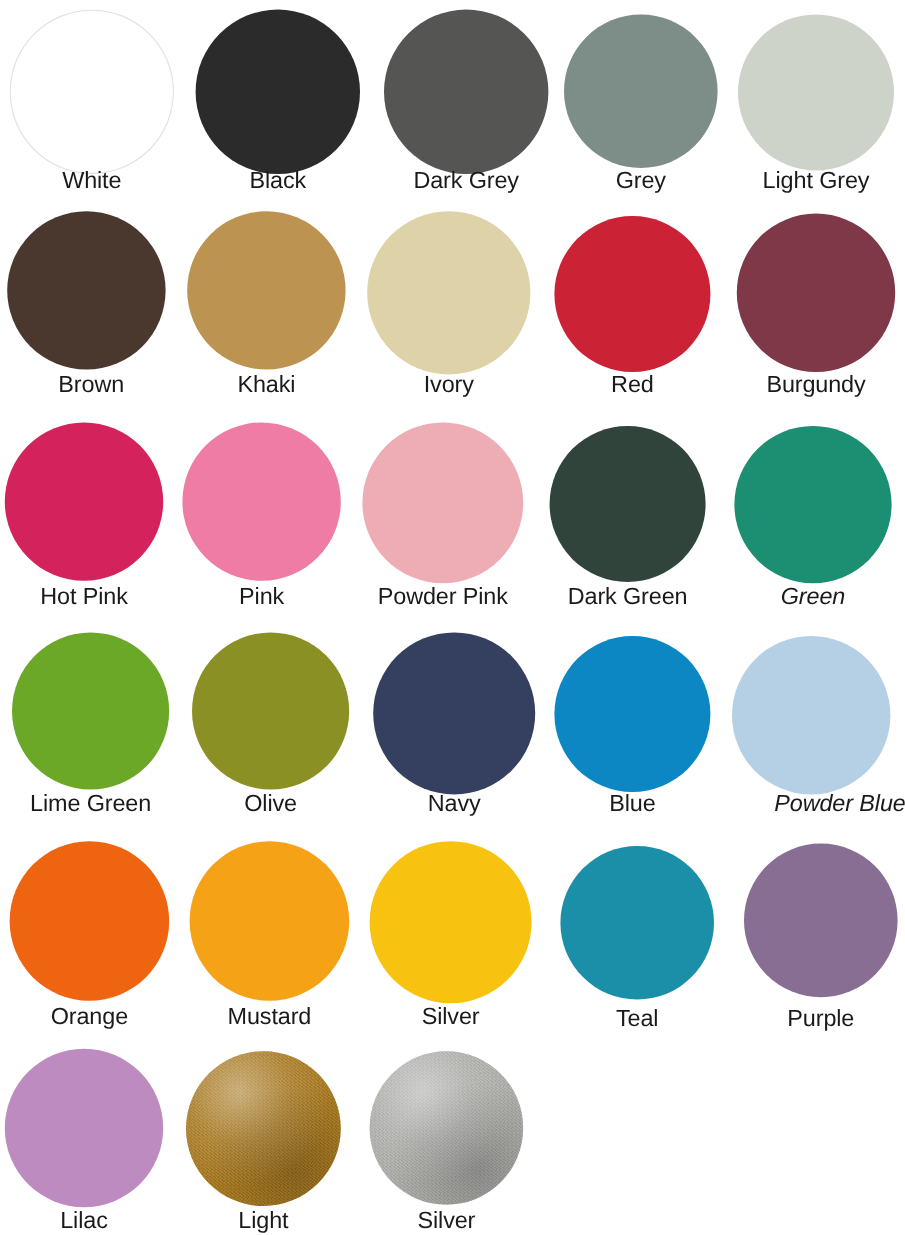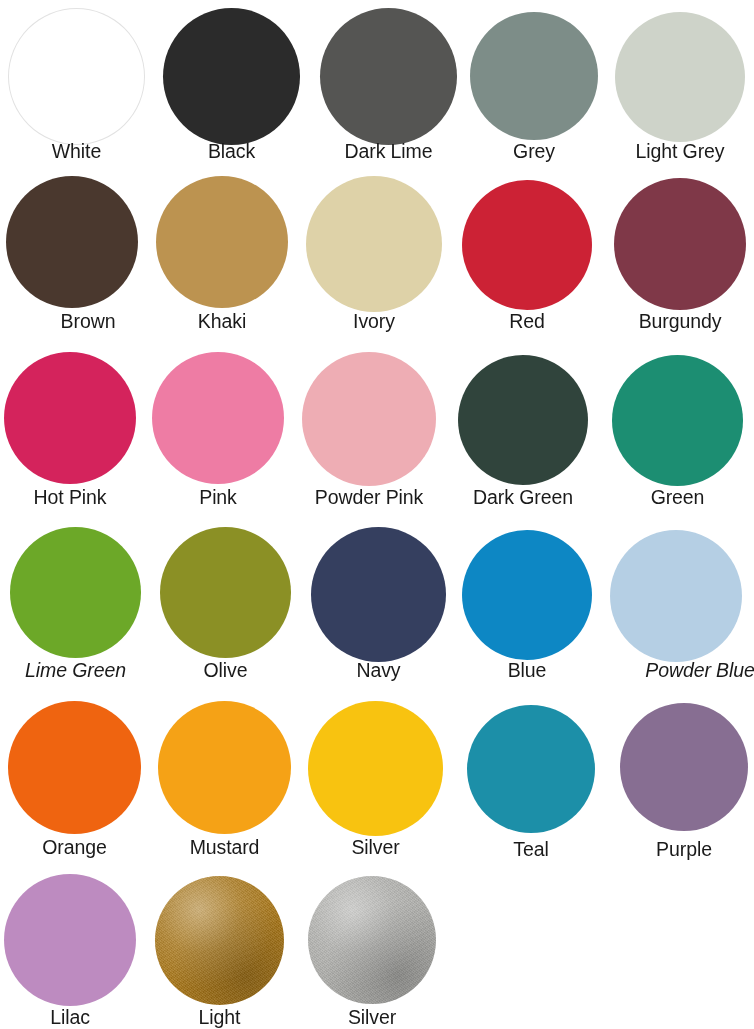--- a/index.html
+++ b/index.html
@@ -77,38 +77,38 @@
     <div class="swatch-cell" style="left: 163px; top: 8px; width: 137px;">
       <div class="swatch-disc" title="Black" style="width: 137px; height: 137px; background: rgb(43, 43, 43);"></div>
     </div>
     <div class="swatch-cell" style="left: 163px; top: 142px; width: 137px; text-align: right;">
       <span class="swatch-label">Black</span>
     </div>
     <div class="swatch-cell" style="left: 320px; top: 8px; width: 137px;">
       <div class="swatch-disc" title="Dark Grey" style="width: 137px; height: 137px; background: rgb(85, 85, 83);"></div>
     </div>
     <div class="swatch-cell" style="left: 320px; top: 142px; width: 137px;">
-      <span class="swatch-label">Dark Lime</span>
+      <span class="swatch-label">Dark Grey</span>
     </div>
     <div class="swatch-cell" style="left: 470px; top: 12px; width: 128px;">
       <div class="swatch-disc" title="Grey" style="width: 128px; height: 128px; background: rgb(125, 141, 136);"></div>
     </div>
     <div class="swatch-cell" style="left: 470px; top: 142px; width: 128px;">
       <span class="swatch-label">Grey</span>
     </div>
     <div class="swatch-cell" style="left: 615px; top: 12px; width: 130px;">
       <div class="swatch-disc" title="Light Grey" style="width: 130px; height: 130px; background: rgb(206, 211, 201);"></div>
     </div>
     <div class="swatch-cell" style="left: 615px; top: 142px; width: 130px;">
       <span class="swatch-label">Light Grey</span>
     </div>
     <div class="swatch-cell" style="left: 6px; top: 176px; width: 132px;">
       <div class="swatch-disc" title="Brown" style="width: 132px; height: 132px; background: rgb(74, 56, 46);"></div>
     </div>
-    <div class="swatch-cell" style="left: 22px; top: 312px; width: 132px; justify-content: center;">
+    <div class="swatch-cell" style="left: 10px; top: 312px; width: 132px; justify-content: center;">
       <span class="swatch-label">Brown</span>
     </div>
     <div class="swatch-cell" style="left: 156px; top: 176px; width: 132px;">
       <div class="swatch-disc" title="Khaki" style="width: 132px; height: 132px; background: rgb(188, 147, 80);"></div>
     </div>
     <div class="swatch-cell" style="left: 156px; top: 312px; width: 132px;">
       <span class="swatch-label">Khaki</span>
     </div>
     <div class="swatch-cell" style="left: 306px; top: 176px; width: 136px;">
       <div class="swatch-disc" title="Ivory" style="width: 136px; height: 136px; background: rgb(222, 210, 168);"></div>
@@ -148,27 +148,27 @@
     </div>
     <div class="swatch-cell" style="left: 458px; top: 355px; width: 130px;">
       <div class="swatch-disc" title="Dark Green" style="width: 130px; height: 130px; background: rgb(48, 68, 60);"></div>
     </div>
     <div class="swatch-cell" style="left: 458px; top: 488px; width: 130px;">
       <span class="swatch-label">Dark Green</span>
     </div>
     <div class="swatch-cell" style="left: 612px; top: 355px; width: 131px;">
       <div class="swatch-disc" title="Green" style="width: 131px; height: 131px; background: rgb(28, 142, 114);"></div>
     </div>
-    <div class="swatch-cell" style="left: 612px; top: 488px; width: 131px;">
+    <div class="swatch-cell" style="left: 612px; top: 488px; width: 131px; font-style: italic;">
       <span class="swatch-label">Green</span>
     </div>
     <div class="swatch-cell" style="left: 10px; top: 527px; width: 131px;">
       <div class="swatch-disc" title="Lime Green" style="width: 131px; height: 131px; background: rgb(108, 168, 40);"></div>
     </div>
-    <div class="swatch-cell" style="left: 10px; top: 661px; width: 131px; font-style: italic;">
+    <div class="swatch-cell" style="left: 10px; top: 661px; width: 131px;">
       <span class="swatch-label">Lime Green</span>
     </div>
     <div class="swatch-cell" style="left: 160px; top: 527px; width: 131px;">
       <div class="swatch-disc" title="Olive" style="width: 131px; height: 131px; background: rgb(139, 144, 37);"></div>
     </div>
     <div class="swatch-cell" style="left: 160px; top: 661px; width: 131px;">
       <span class="swatch-label">Olive</span>
     </div>
     <div class="swatch-cell" style="left: 311px; top: 527px; width: 135px;">
       <div class="swatch-disc" title="Navy" style="width: 135px; height: 135px; background: rgb(53, 63, 95);"></div>

